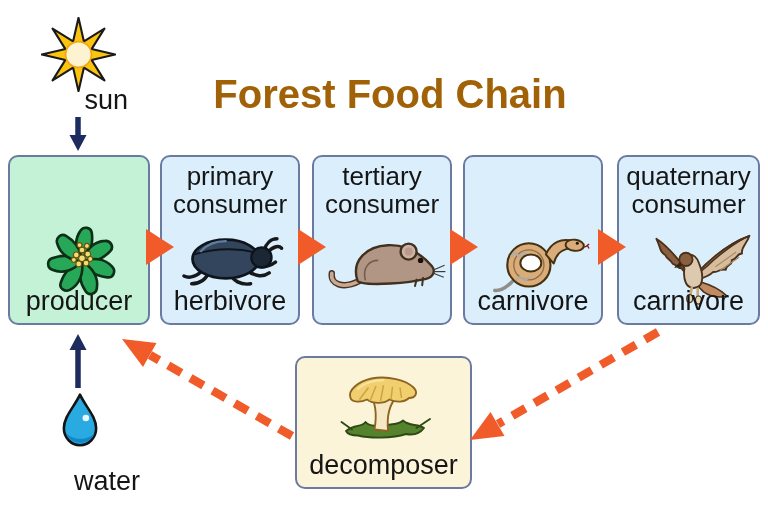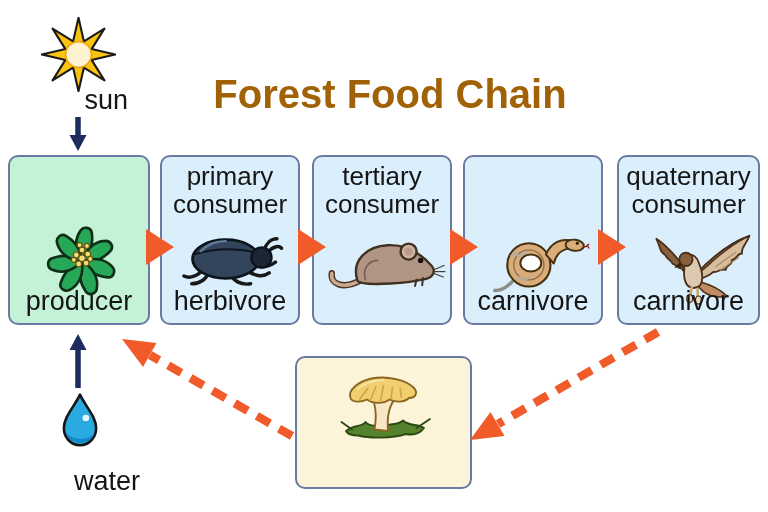--- a/index.html
+++ b/index.html
@@ -158,20 +158,21 @@
       <path d="M34 44 C30 34 44 22 62 18 C84 14 108 20 118 30 C124 36 122 44 112 44 C106 50 94 50 86 46 C78 52 64 52 56 46 C48 50 36 50 34 44 Z" fill="#f1cf6e" stroke="#8a6420" stroke-width="2.5" stroke-linejoin="round"></path>
       <g stroke="#c9a546" stroke-width="2" fill="none">
         <path d="M46 46 L58 30"></path>
           <path d="M60 48 L68 28"></path>
           <path d="M74 48 L78 27"></path>
           <path d="M88 46 L90 29"></path>
           <path d="M102 44 L100 30"></path>
       </g>
       <path d="M44 32 C52 24 66 20 78 20" stroke="#f7e2a0" stroke-width="3" fill="none" stroke-linecap="round"></path>
     </svg>
+    <div class="type-label">decomposer</div>
   </div>
 
   <svg class="abs" style="left:58px;top:391px" width="44" height="60" viewBox="0 0 60 80">
     <path d="M30 4 C38 21 52 34 52 50 A22 23 0 0 1 8 50 C8 34 22 21 30 4 Z" fill="#29abe2" stroke="#141414" stroke-width="3.5" stroke-linejoin="round"></path>
     <path d="M50 56 A20 18 0 0 1 11 56 C20 67 41 67 50 56 Z" fill="#1287c9"></path>
     <circle cx="38" cy="36" r="4.5" fill="#eaf7ff"></circle>
   </svg>
   <div class="side-label" style="left:20px;top:466px;width:120px">water</div>
 
   <svg class="overlay" width="768" height="512" viewBox="0 0 768 512">

